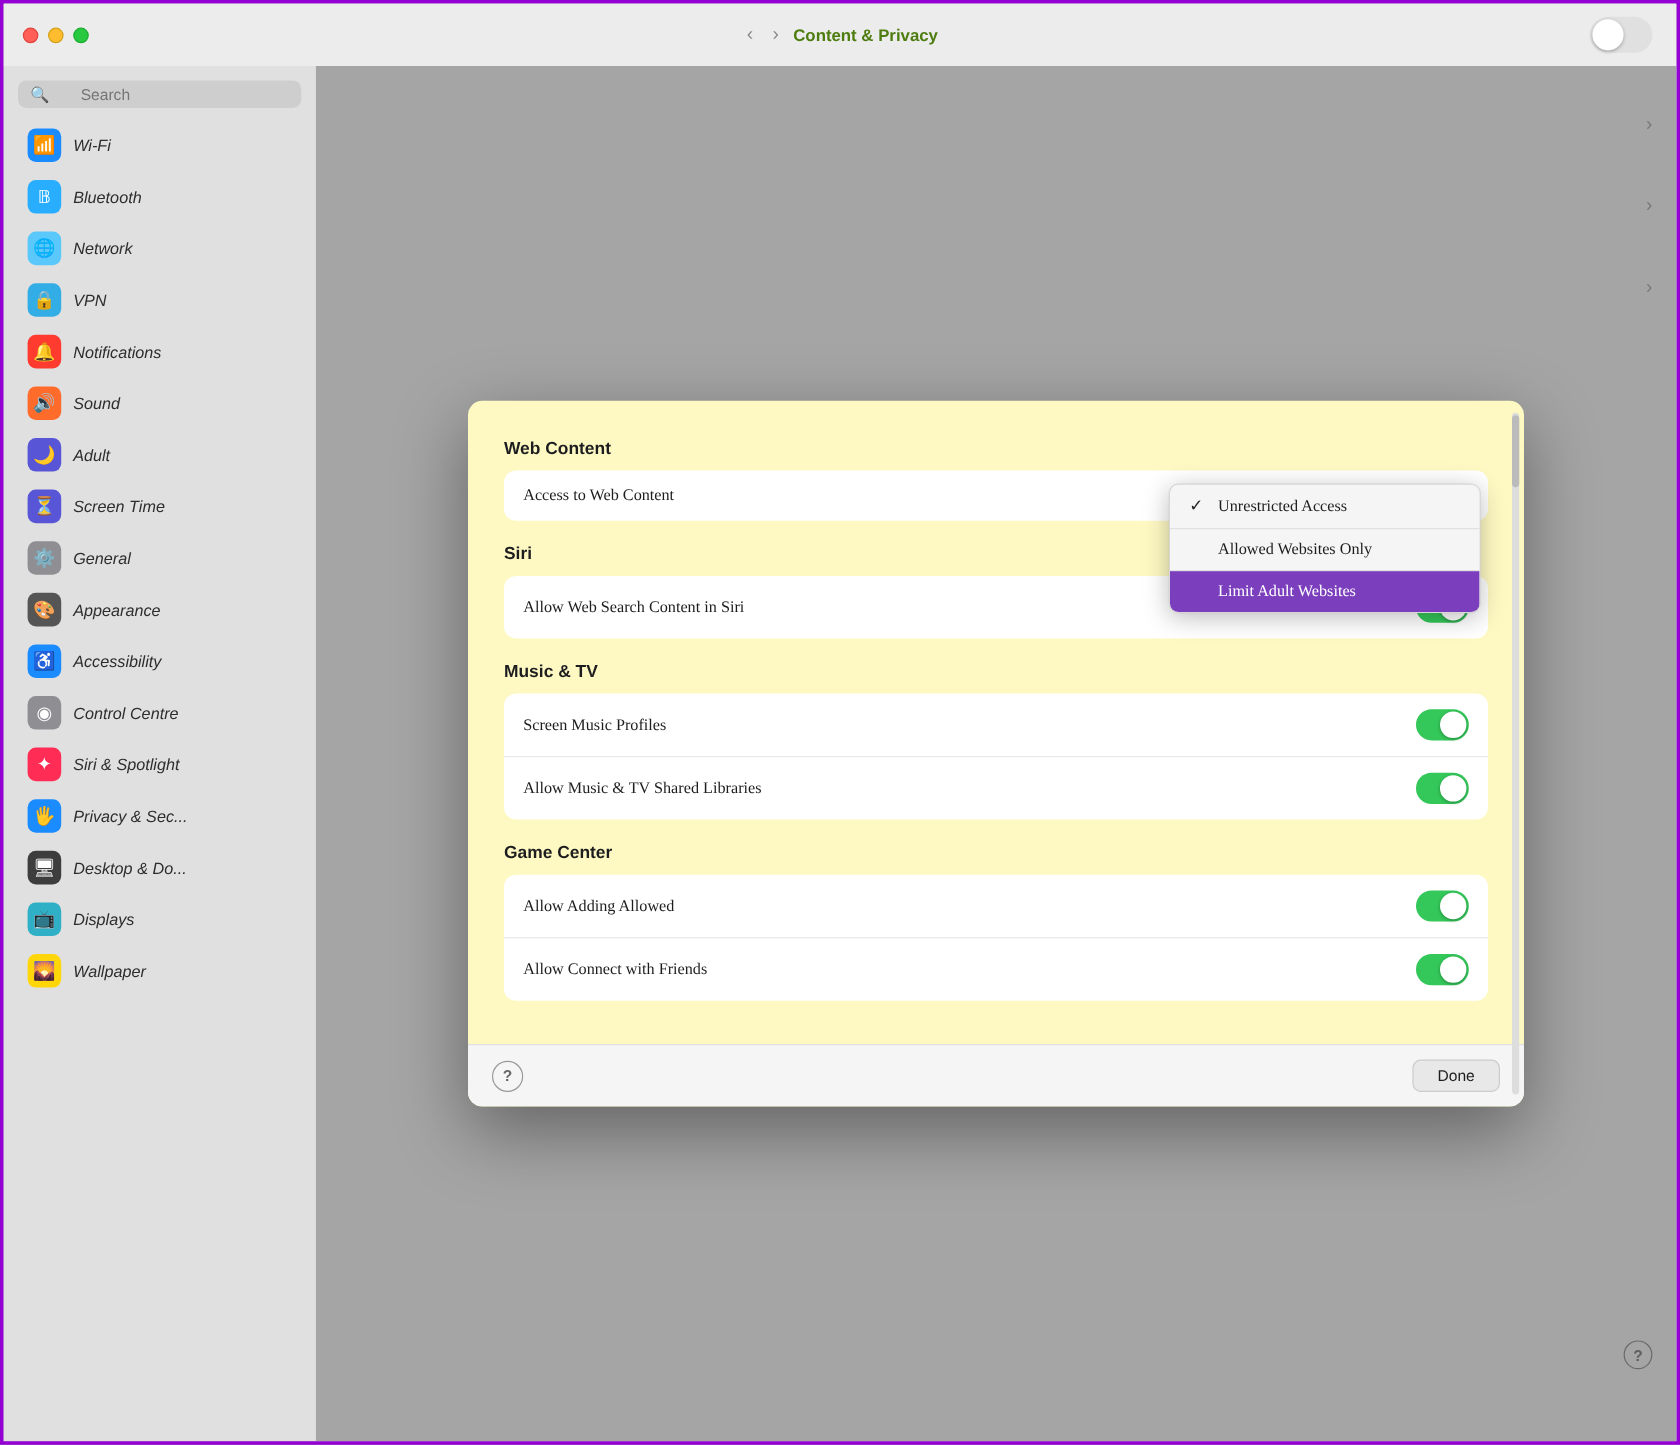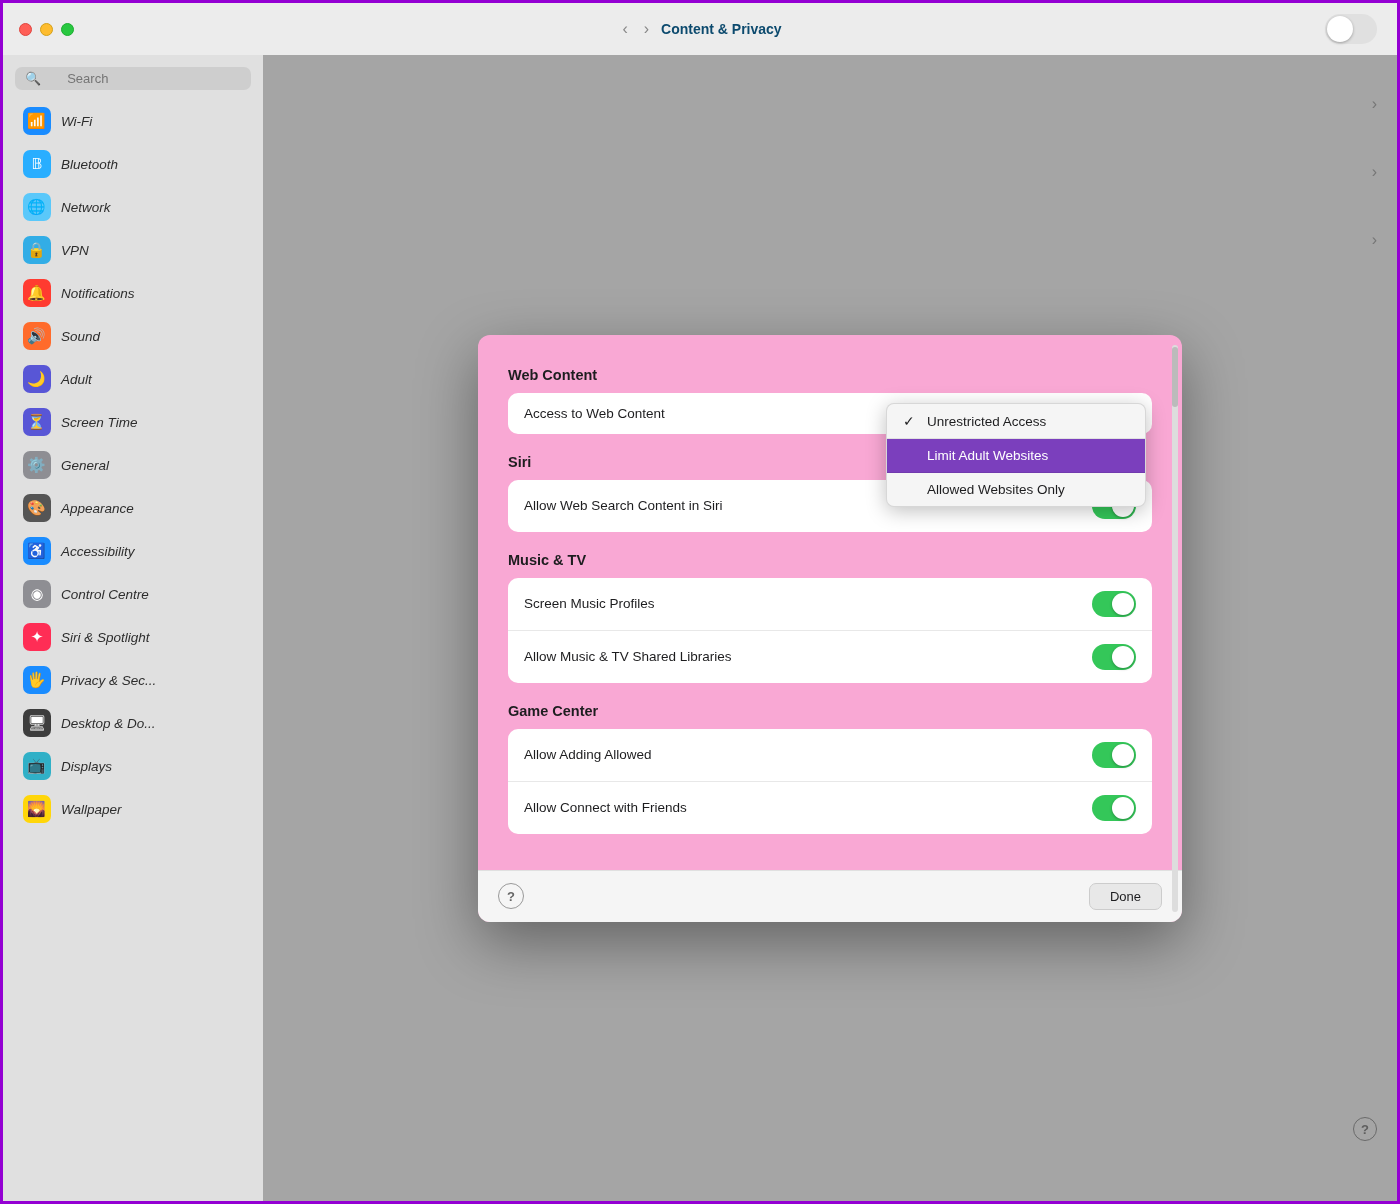--- a/index.html
+++ b/index.html
@@ -57,21 +57,21 @@
       background: none;
       border: none;
       font-size: 16px;
       color: #888;
       cursor: pointer;
       padding: 2px 4px;
     }
     .titlebar-title {
       font-size: 14px;
       font-weight: 600;
-      color: #0c4a6e;
+      color: #4d7c0f;
     }
 
     .titlebar-toggle {
       position: absolute;
       right: 20px;
       top: 50%;
       transform: translateY(-50%);
     }
 
     
@@ -195,23 +195,23 @@
       position: absolute;
       top: 0; left: 0; right: 0; bottom: 0;
       background: rgba(0,0,0,0.3);
       display: flex;
       align-items: center;
       justify-content: center;
       z-index: 100;
     }
 
     .modal {
-      background: #f9a8d4;
+      background: #fef9c3;
       border-radius: 12px;
-      width: 704px;
+      width: 880px;
       max-height: 820px;
       box-shadow: 0 20px 60px rgba(0,0,0,0.4);
       display: flex;
       flex-direction: column;
       overflow: hidden;
       position: relative;
     }
 
     .modal-scroll {
       overflow-y: auto;
@@ -266,20 +266,21 @@
       position: relative;
     }
 
     .settings-row {
       display: flex;
       align-items: center;
       justify-content: space-between;
       padding: 13px 16px;
       border-bottom: 1px solid #e8e8e8;
       position: relative;
+      font-family: Liberation Serif, serif;
     }
     .settings-row:last-child {
       border-bottom: none;
     }
 
     .settings-row-label {
       font-size: 13.5px;
       color: #1d1d1f;
     }
 
@@ -544,27 +545,27 @@
             <div class="settings-group">
               <div class="settings-row web-content-row">
                 <span class="settings-row-label">Access to Web Content</span>
                 <div class="web-content-picker">
 
                   <div class="dropdown-popup">
                     <div class="dropdown-item">
                       <span class="check-mark">✓</span>
                       <span>Unrestricted Access</span>
                     </div>
+                    <div class="dropdown-item">
+                      <span class="check-mark"> </span>
+                      <span>Allowed Websites Only</span>
+                    </div>
                     <div class="dropdown-item selected">
                       <span class="check-mark"> </span>
                       <span>Limit Adult Websites</span>
-                    </div>
-                    <div class="dropdown-item">
-                      <span class="check-mark"> </span>
-                      <span>Allowed Websites Only</span>
                     </div>
                   </div>
                 </div>
               </div>
             </div>
 
             <div class="section-header">Siri</div>
             <div class="settings-group">
               <div class="settings-row">
                 <span class="settings-row-label">Allow Web Search Content in Siri</span>

